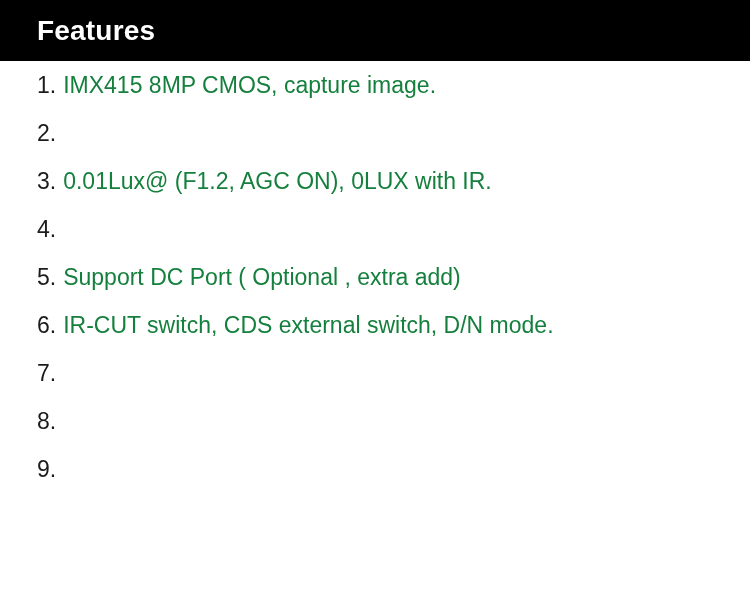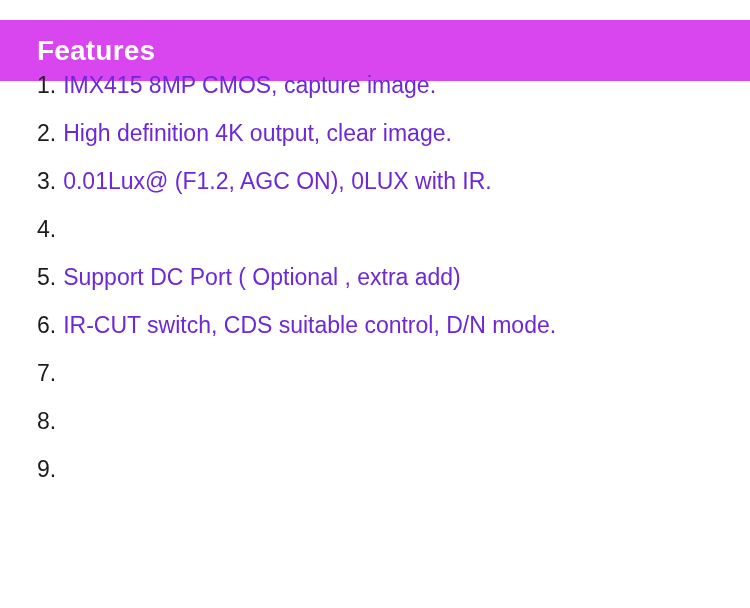--- a/index.html
+++ b/index.html
@@ -20,25 +20,24 @@
     height: 608px;
     background: #ffffff;
     box-sizing: border-box;
   }
   .features-header {
     position: absolute;
     left: 0;
     top: 0;
     width: 750px;
     height: 61px;
-    background: #d946ef;
+    background: #000000;
     display: flex;
     align-items: center;
     box-sizing: border-box;
-    margin-top: 20px;
   }
   .features-header-title {
     color: #ffffff;
     font-family: "Liberation Sans", sans-serif;
     font-size: 28px;
     font-weight: bold;
     letter-spacing: 0.2px;
     margin-left: 37px;
     line-height: 1;
     white-space: nowrap;
@@ -62,55 +61,54 @@
     font-family: "Liberation Sans", sans-serif;
     font-size: 23px;
     line-height: 48px;
     white-space: nowrap;
   }
   .feature-num {
     color: #1b1b1b;
     margin-right: 7px;
   }
   .feature-text {
-    color: #6d28d9;
+    color: #15803d;
   }
 </style>
 </head>
 <body>
 
 <div class="page">
 
   <div class="features-header">
     <div class="features-header-title">Features</div>
   </div>
 
   <ul class="features-list">
     <li class="feature-item">
       <span class="feature-num">1.</span>
       <span class="feature-text">IMX415 8MP CMOS, capture image.</span>
     </li>
     <li class="feature-item">
       <span class="feature-num">2.</span>
-      <span class="feature-text">High definition 4K output, clear image.</span>
     </li>
     <li class="feature-item">
       <span class="feature-num">3.</span>
       <span class="feature-text">0.01Lux@ (F1.2, AGC ON), 0LUX with IR.</span>
     </li>
     <li class="feature-item">
       <span class="feature-num">4.</span>
     </li>
     <li class="feature-item">
       <span class="feature-num">5.</span>
       <span class="feature-text">Support DC Port ( Optional , extra add)</span>
     </li>
     <li class="feature-item">
       <span class="feature-num">6.</span>
-      <span class="feature-text">IR-CUT switch, CDS suitable control, D/N mode.</span>
+      <span class="feature-text">IR-CUT switch, CDS external switch, D/N mode.</span>
     </li>
     <li class="feature-item">
       <span class="feature-num">7.</span>
     </li>
     <li class="feature-item">
       <span class="feature-num">8.</span>
     </li>
     <li class="feature-item">
       <span class="feature-num">9.</span>
     </li>

